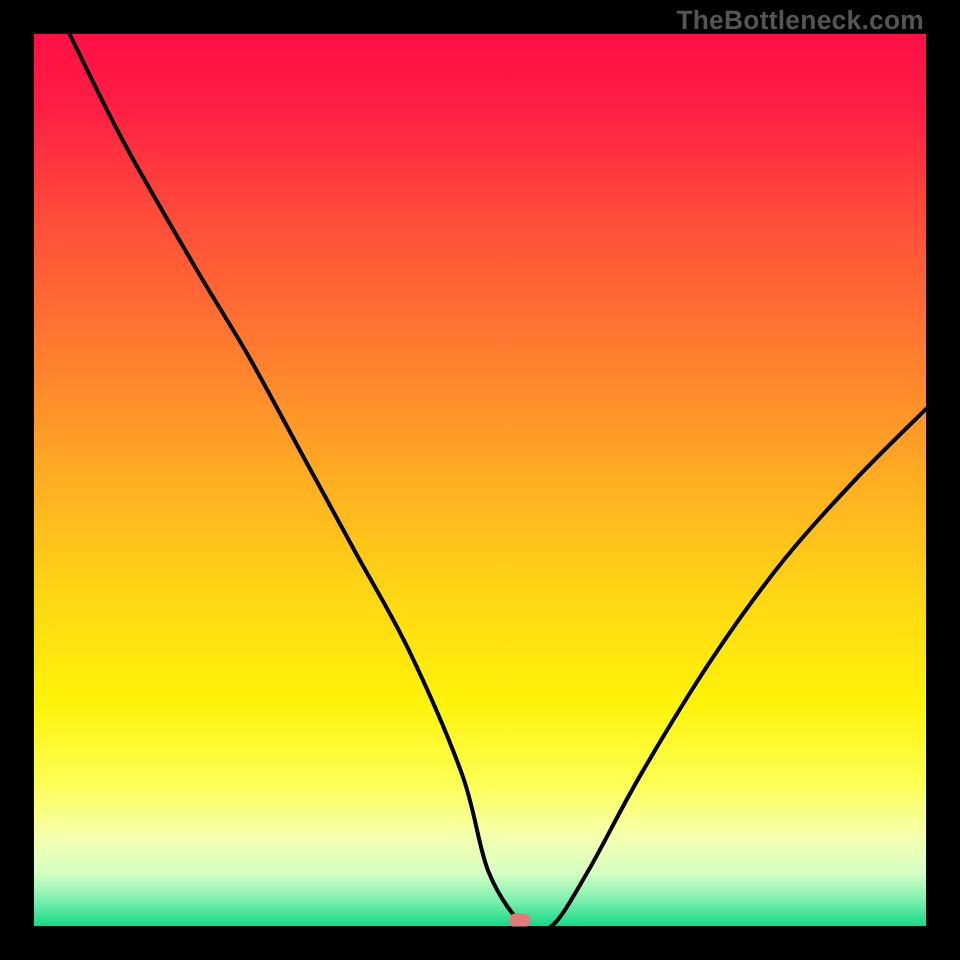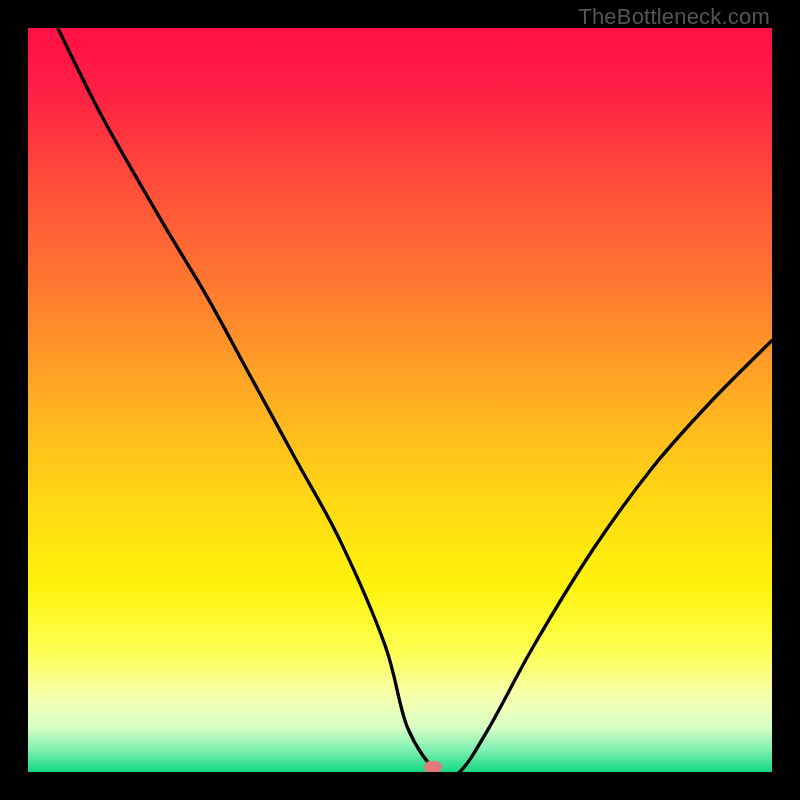--- a/index.html
+++ b/index.html
@@ -32,21 +32,21 @@
   .curve-svg {
     position: absolute;
     inset: 0;
   }
   .watermark {
     position: absolute;
     top: 4px;
     right: 30px;
     color: #555;
     font-size: 22px;
-    font-weight: 400;
+    font-weight: 700;
     letter-spacing: 0.2px;
   }
   .marker {
     position: absolute;
     width: 18px;
     height: 12px;
     border-radius: 6px;
     transform: translate(-50%, -50%);
   }
 </style>

